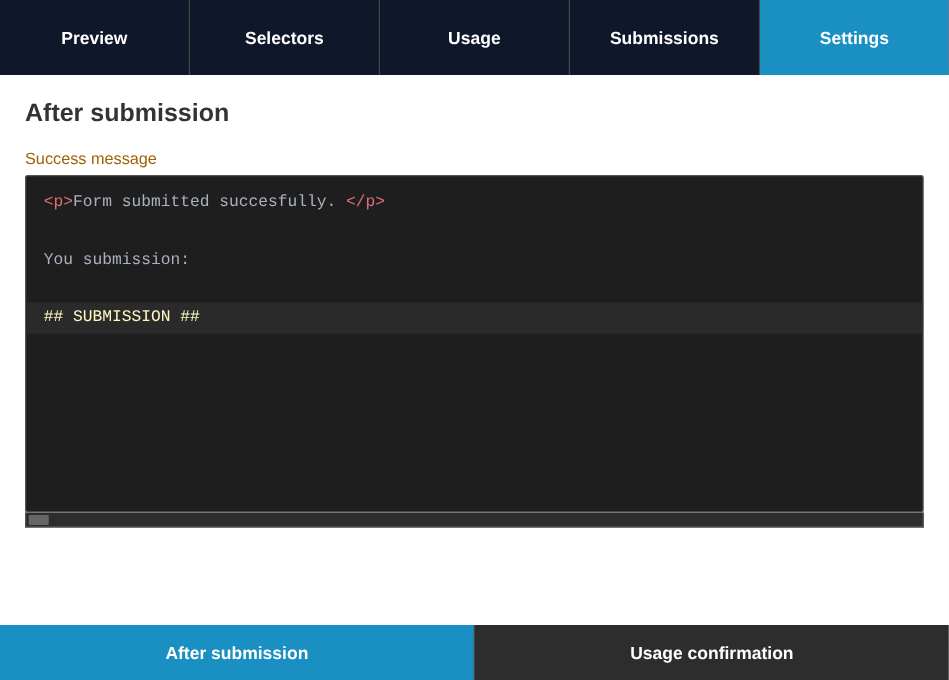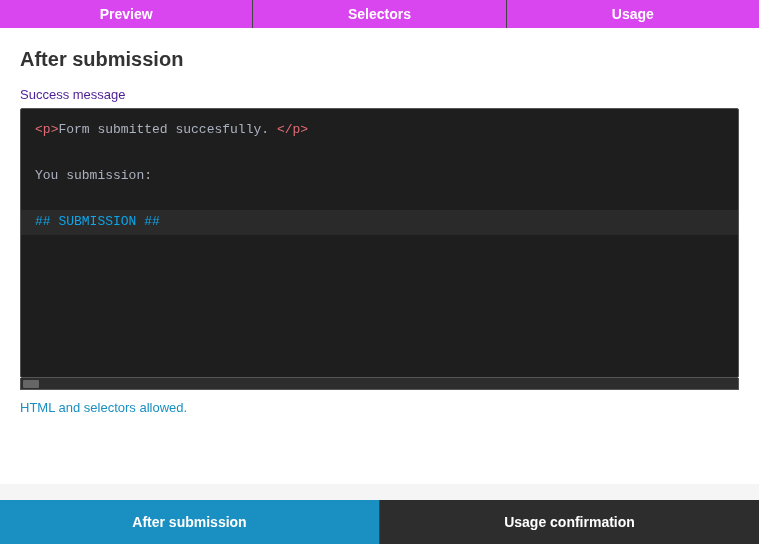--- a/index.html
+++ b/index.html
@@ -8,22 +8,22 @@
       font-size: 14px;
       background: #f5f5f5;
       width: 759px;
       height: 544px;
       overflow: hidden;
     }
 
     
     .top-nav {
       display: flex;
-      background: #d946ef;
-      height: 28px;
+      background: #0f172a;
+      height: 60px;
     }
     .top-nav-item {
       flex: 1;
       display: flex;
       align-items: center;
       justify-content: center;
       color: #fff;
       font-size: 14px;
       font-weight: bold;
       cursor: pointer;
@@ -46,21 +46,21 @@
 
     .page-title {
       font-size: 20px;
       font-weight: bold;
       color: #333;
       margin-bottom: 16px;
     }
 
     .field-label {
       font-size: 13px;
-      color: #4c1d95;
+      color: #a16207;
       margin-bottom: 6px;
     }
 
     
     .code-editor {
       background: #1e1e1e;
       border: 1px solid #555;
       border-radius: 2px;
       padding: 10px 14px;
       font-family: 'Courier New', monospace;
@@ -79,21 +79,21 @@
     .code-line.highlighted {
       background: #2a2a2a;
       display: block;
       margin: 0 -14px;
       padding: 2px 14px;
     }
 
     .tag-bracket { color: #e06c75; }
     .tag-name { color: #e06c75; }
     .text-content { color: #abb2bf; text-align: right; }
-    .submission-marker { color: #0ea5e9; }
+    .submission-marker { color: #fef9c3; }
 
     
     .editor-scrollbar {
       background: #2d2d2d;
       height: 12px;
       border: 1px solid #555;
       border-top: none;
       display: flex;
       align-items: center;
       padding: 0 2px;
@@ -145,20 +145,26 @@
 <nav class="top-nav">
   <div class="top-nav-item">
     <span>Preview</span>
   </div>
   <div class="top-nav-item">
     <span>Selectors</span>
   </div>
   <div class="top-nav-item">
     <span>Usage</span>
   </div>
+  <div class="top-nav-item">
+    <span>Submissions</span>
+  </div>
+  <div class="top-nav-item active">
+    <span>Settings</span>
+  </div>
 </nav>
 
 <main class="main-content">
   <h2 class="page-title">After submission</h2>
 
   <div class="field-label">Success message</div>
 
   <div class="code-editor">
     <div class="code-line">
       <span class="tag-bracket">&lt;</span><span class="tag-name">p</span><span class="tag-bracket">&gt;</span><span class="text-content">Form submitted succesfully. </span><span class="tag-bracket">&lt;/</span><span class="tag-name">p</span><span class="tag-bracket">&gt;</span>
@@ -170,21 +176,20 @@
     <div class="code-line">&nbsp;</div>
     <div class="code-line highlighted">
       <span class="submission-marker">## SUBMISSION ##</span>
     </div>
   </div>
 
   <div class="editor-scrollbar">
     <div class="scrollbar-thumb"></div>
   </div>
 
-  <div class="hint-text">HTML and selectors allowed.</div>
 </main>
 
 <nav class="bottom-nav">
   <div class="bottom-nav-item active">
     <span>After submission</span>
   </div>
   <div class="bottom-nav-item">
     <span>Usage confirmation</span>
   </div>
 </nav>

